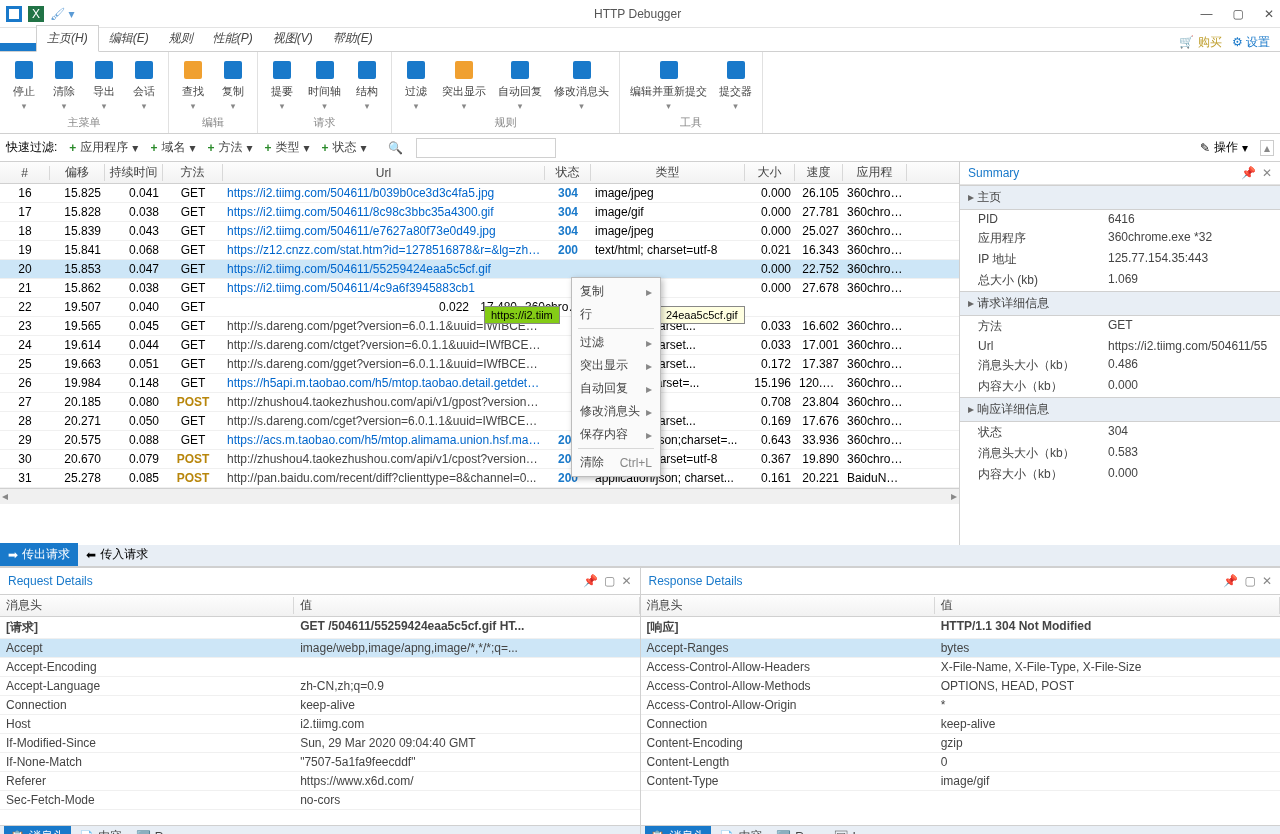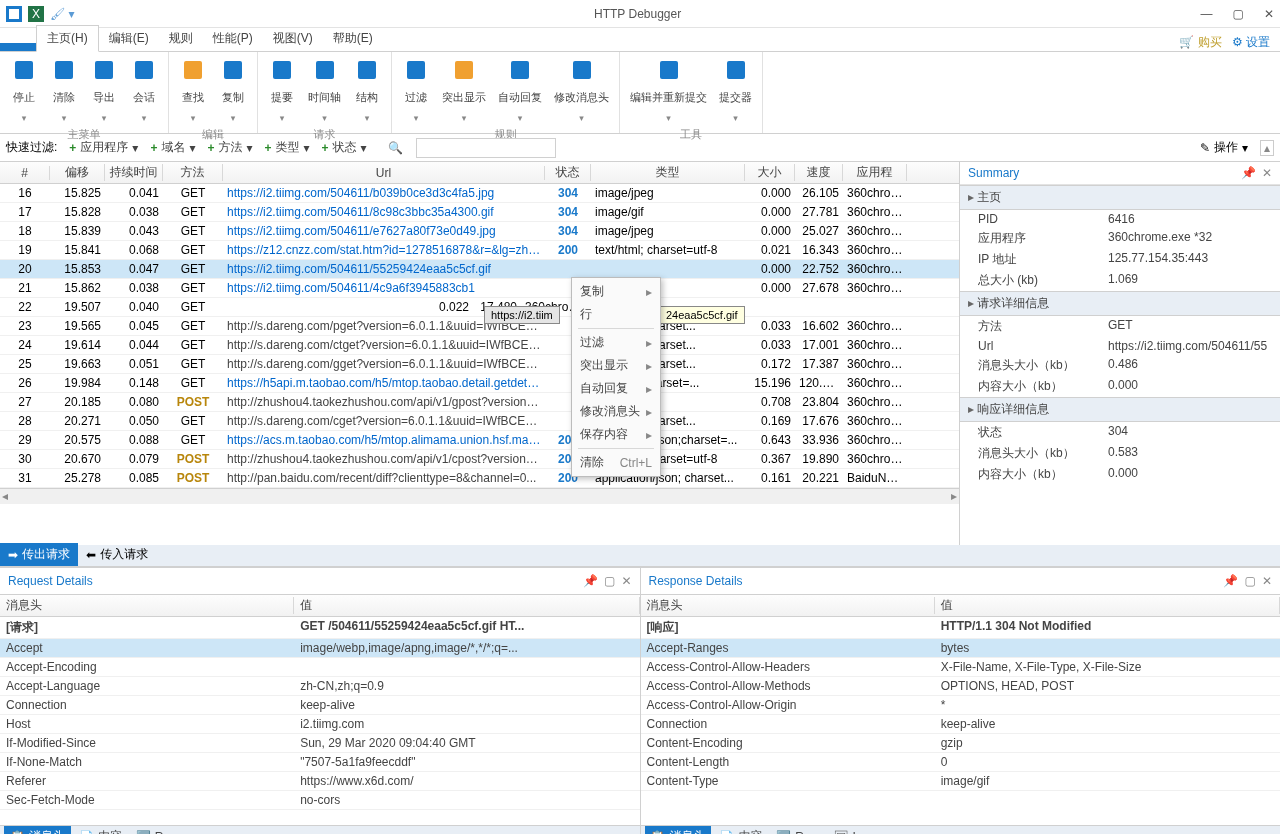--- a/index.html
+++ b/index.html
@@ -4,27 +4,27 @@
 <style>
 * { margin: 0; padding: 0; box-sizing: border-box; font-family: "Microsoft YaHei", "Segoe UI", sans-serif; font-size: 12px; }
 body { background: #fff; overflow: hidden; width: 1280px; height: 834px; position: relative; }
 .titlebar { height: 28px; background: #fff; display: flex; align-items: center; padding: 0 6px; border-bottom: 1px solid #e3e3e3; }
 .titlebar .qat { display: flex; gap: 6px; align-items: center; }
 .titlebar .qat-icon { width: 16px; height: 16px; }
 .titlebar .title { flex: 1; text-align: center; color: #555; }
 .titlebar .win-ctrl { display: flex; gap: 20px; color: #555; }
 .ribbon-tabs { height: 24px; display: flex; align-items: flex-end; border-bottom: 1px solid #d0d0d0; }
 .ribbon-file { background: #1979ca; color: #fff; padding: 4px 18px; }
-.ribbon-tab { padding: 4px 10px; color: #444; cursor: pointer; }
+.ribbon-tab { padding: 4px 10px; color: #444; cursor: pointer; font-style: italic; }
 .ribbon-tab.active { border: 1px solid #d0d0d0; border-bottom: 1px solid #fff; background: #fff; margin-bottom: -1px; }
 .ribbon-right { margin-left: auto; display: flex; gap: 10px; padding-right: 10px; align-items: center; }
 .ribbon-content { height: 82px; border-bottom: 1px solid #d0d0d0; display: flex; }
 .ribbon-group { display: flex; flex-direction: column; border-right: 1px solid #e1e1e1; padding: 2px 6px; }
 .ribbon-group-buttons { display: flex; gap: 4px; flex: 1; align-items: flex-start; padding-top: 2px; }
-.ribbon-btn { display: flex; flex-direction: column; align-items: center; gap: 8px; padding: 2px 4px; cursor: pointer; min-width: 36px; }
+.ribbon-btn { display: flex; flex-direction: column; align-items: center; gap: 2px; padding: 2px 4px; cursor: pointer; min-width: 36px; }
 .ribbon-btn .icon { width: 24px; height: 24px; }
 .ribbon-btn .lbl { color: #444; font-size: 11px; white-space: nowrap; }
 .ribbon-group-label { text-align: center; color: #888; font-size: 11px; padding: 2px 0; }
 .filter-bar { height: 28px; display: flex; align-items: center; gap: 12px; padding: 0 6px; border-bottom: 1px solid #d0d0d0; }
 .filter-item { display: flex; align-items: center; gap: 4px; color: #444; cursor: pointer; }
 .filter-item .plus { color: #2a8a2a; font-weight: bold; }
 .search-input { border: 1px solid #d0d0d0; height: 20px; width: 140px; padding: 0 4px; }
 .ops { display: flex; align-items: center; gap: 4px; margin-left: 6px; }
 .main { display: flex; height: 383px; }
 .grid-area { flex: 1; position: relative; overflow: hidden; border-right: 1px solid #d0d0d0; }
@@ -63,21 +63,21 @@
 .drow.selected { background: #cde6f7; }
 .drow .dk { width: 46%; padding: 0 6px; color: #444; overflow: hidden; white-space: nowrap; text-overflow: ellipsis; }
 .drow .dv { flex: 1; padding: 0 6px; color: #444; overflow: hidden; white-space: nowrap; text-overflow: ellipsis; }
 .drow.bold .dk, .drow.bold .dv { font-weight: bold; }
 .bottom-tabs { background: #e8eef5; height: 22px; display: flex; align-items: center; border-top: 1px solid #d0d0d0; gap: 2px; padding: 0 4px; }
 .btab { padding: 2px 6px; color: #444; cursor: pointer; display: flex; align-items: center; gap: 4px; }
 .btab.active { background: #1979ca; color: #fff; }
 .context-menu { position: absolute; left: 571px; top: 277px; width: 90px; background: #fafafa; border: 1px solid #bcbcbc; box-shadow: 2px 2px 6px rgba(0,0,0,0.25); padding: 2px; z-index: 100; }
 .cm-item { padding: 3px 6px; color: #444; display: flex; align-items: center; justify-content: space-between; cursor: pointer; }
 .cm-sep { height: 1px; background: #d8d8d8; margin: 2px 4px; }
-.tooltip-box { position: absolute; left: 484px; top: 306px; background: #e5e5e5; border: 1px solid #888; padding: 2px 6px; font-size: 11px; z-index: 101; white-space: nowrap; }
+.tooltip-box { position: absolute; left: 484px; top: 306px; background: #84cc16; border: 1px solid #888; padding: 2px 6px; font-size: 11px; z-index: 101; white-space: nowrap; }
 .tooltip-mask { position: absolute; left: 660px; top: 306px; background: #ffffe1; border: 1px solid #888; border-left: none; padding: 2px 6px; font-size: 11px; z-index: 99; white-space: nowrap; }
 .hscroll { height: 16px; background: #f0f0f0; border-top: 1px solid #d0d0d0; position: relative; }
 .hscroll::before, .hscroll::after { content: "◂"; position: absolute; left: 2px; top: 0; color: #888; }
 .hscroll::after { content: "▸"; left: auto; right: 2px; }
 .c-num { width: 50px; } .c-off { width: 55px; } .c-dur { width: 58px; } .c-meth { width: 60px; }
 .c-url { width: 322px; } .c-stat { width: 46px; } .c-type { width: 154px; } .c-size { width: 50px; } .c-speed { width: 48px; } .c-app { width: 64px; }
 </style>
 </head>
 <body>
 

